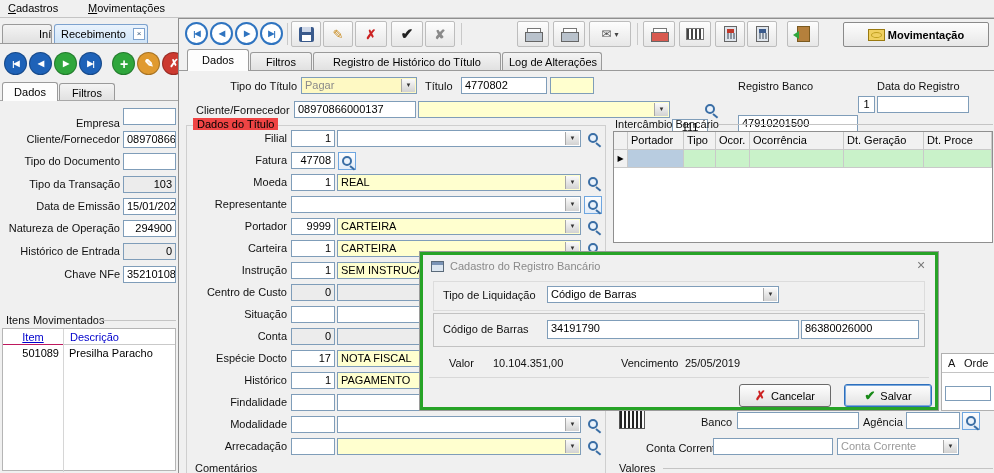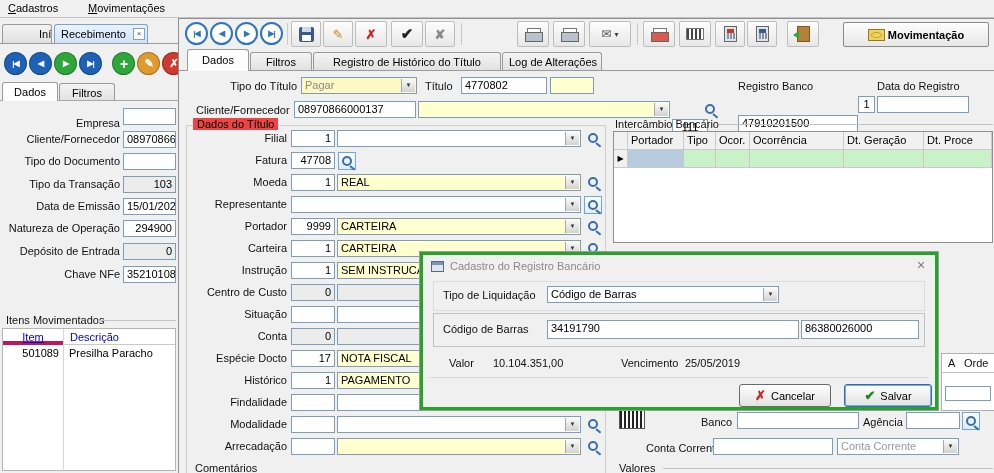--- a/index.html
+++ b/index.html
@@ -149,29 +149,29 @@
   <div class="lbr" style="left:2px;top:133px;width:118px;">Cliente/Fornecedor</div>
   <div class="f" style="left:123px;top:131px;width:53px;">089708660</div>
   <div class="lbr" style="left:2px;top:155px;width:118px;">Tipo do Documento</div>
   <div class="f" style="left:123px;top:153px;width:53px;"></div>
   <div class="lbr" style="left:2px;top:178px;width:118px;">Tipo da Transação</div>
   <div class="f fd tr" style="left:123px;top:176px;width:53px;">103</div>
   <div class="lbr" style="left:2px;top:200px;width:118px;">Data de Emissão</div>
   <div class="f" style="left:123px;top:198px;width:53px;">15/01/2021</div>
   <div class="lbr" style="left:2px;top:222px;width:118px;">Natureza de Operação</div>
   <div class="f tr" style="left:123px;top:220px;width:53px;">294900</div>
-  <div class="lbr" style="left:2px;top:245px;width:118px;">Depósito de Entrada</div>
+  <div class="lbr" style="left:2px;top:245px;width:118px;">Histórico de Entrada</div>
   <div class="f fd tr" style="left:123px;top:243px;width:53px;">0</div>
   <div class="lbr" style="left:2px;top:268px;width:118px;">Chave NFe</div>
   <div class="f" style="left:123px;top:266px;width:53px;">352101089</div>
 
   <div class="lb" style="left:6px;top:314px;">Itens Movimentados</div>
   <div class="hl" style="left:98px;top:320px;width:78px;"></div>
   <div class="abs" style="left:2px;top:328px;width:174px;height:143px;background:#fff;border:1px solid #b5b5b5;">
-    <div class="abs" style="left:0;top:0;width:60px;height:16px;line-height:16px;text-align:center;color:#0000cc;border-bottom:4px solid #be185d;text-decoration:underline;">Item</div>
+    <div class="abs" style="left:0;top:0;width:60px;height:16px;line-height:16px;text-align:center;color:#0000cc;border-bottom:1px solid #be185d;text-decoration:underline;">Item</div>
     <div class="abs" style="left:61px;top:0;right:0;height:16px;line-height:16px;padding-left:6px;color:#0000cc;border-bottom:1px solid #c9c9c9;">Descrição</div>
     <div class="vl" style="left:60px;top:0;height:143px;"></div>
     <div class="abs" style="left:0;top:18px;width:56px;text-align:right;">501089</div>
     <div class="abs" style="left:66px;top:18px;right:0;overflow:hidden;white-space:nowrap;">Presilha Paracho</div>
   </div>
 
   <div id="mainwin">
 
     <div class="circ o" style="left:6px;">
         <span>|◀</span>

